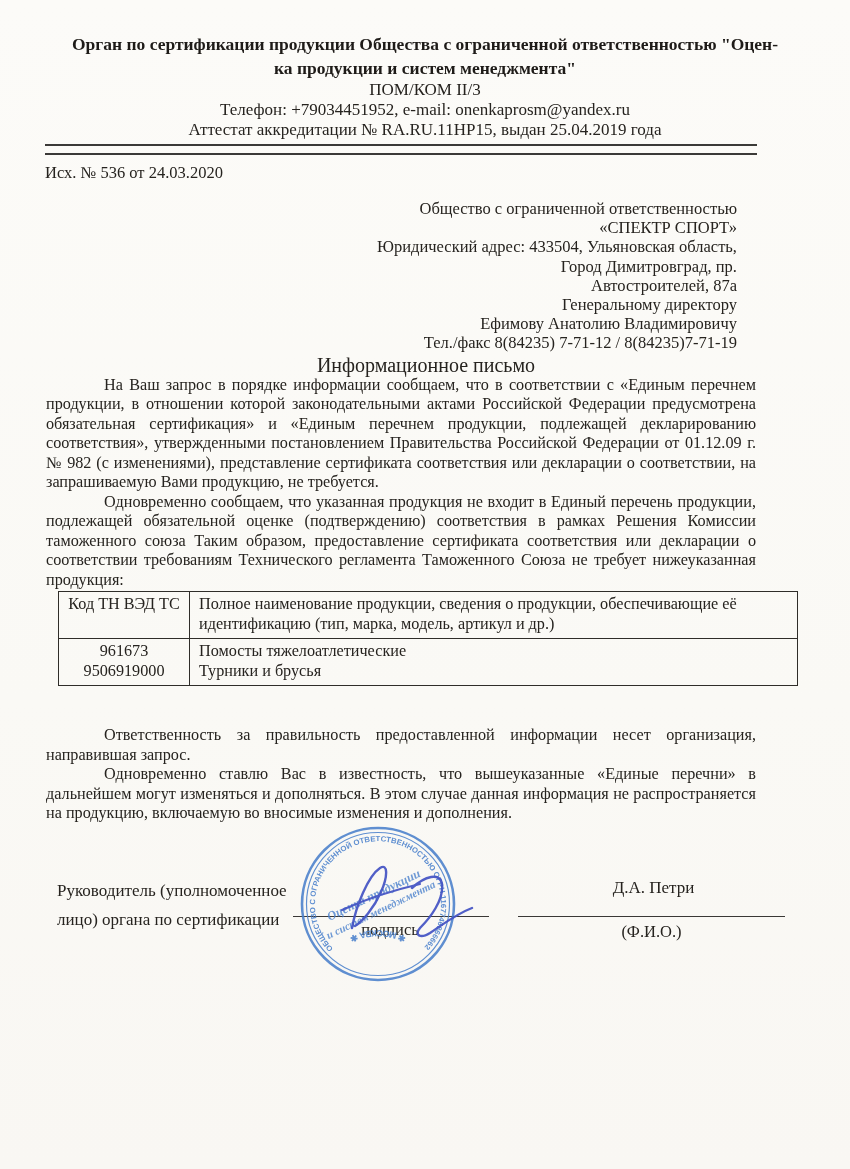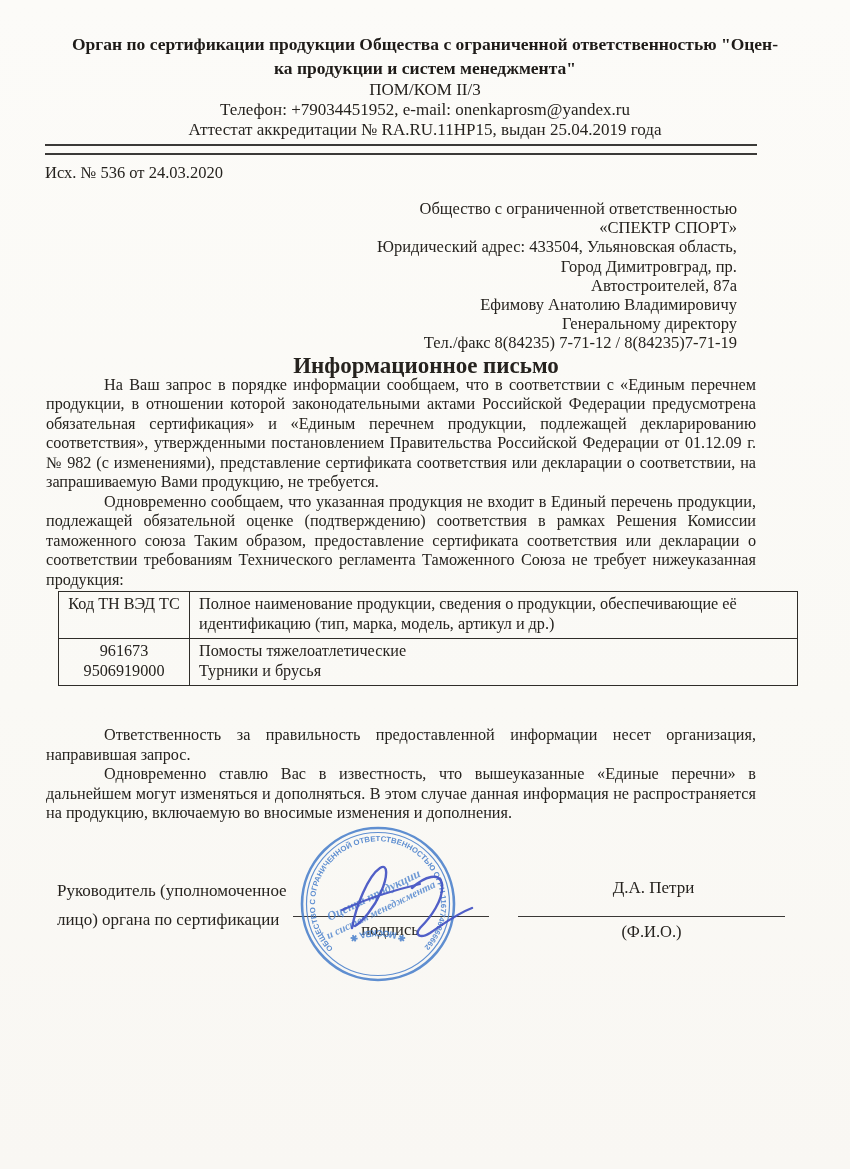--- a/index.html
+++ b/index.html
@@ -14,21 +14,21 @@
   }
   .org-header { padding-top:32px; text-align:center; }
   .org-title { font-weight:bold; font-size:17.5px; line-height:24px; color:#1e1b18; }
   .org-line  { font-size:17px; line-height:20px; }
   .rule {
     margin:4px 0 0 45px; width:712px; height:7px;
     border-top:2.5px solid #3b3a38; border-bottom:2px solid #3b3a38;
   }
   .outgoing { margin:7px 0 16px 45px; font-size:16.5px; line-height:21px; }
   .recipient { margin:1px 113px 0 0; text-align:right; font-size:16.5px; line-height:19.2px; }
-  .letter-title { margin-top:2px; text-align:center; font-weight:bold; font-size:23px; line-height:21px; width:760px; }
+  .letter-title { margin-top:2px; text-align:center; font-weight:normal; font-size:20px; line-height:21px; width:760px; }
   .body-col { margin-left:46px; width:710px; }
   .para { margin:0; font-size:16.2px; line-height:19.5px; text-align:justify; text-indent:58px; }
   .after-table { margin-top:40px; }
   table.products {
     border-collapse:collapse; margin:1px 0 0 58px; width:740px;
     font-size:16.2px; line-height:20px;
   }
   table.products td { border:1.6px solid #2f2d29; padding:2px 9px 4px 9px; vertical-align:top; }
   td.code-cell { width:112px; text-align:center; padding:2px 4px 4px 4px; }
   .sig-label { position:absolute; left:57px; top:876px; width:252px; font-size:17px; line-height:29px; }
@@ -59,22 +59,22 @@
   <div class="rule"></div>
 
   <div class="outgoing">Исх. № 536 от 24.03.2020</div>
 
   <div class="recipient">
     <div>Общество с ограниченной ответственностью</div>
     <div>«СПЕКТР СПОРТ»</div>
     <div>Юридический адрес: 433504, Ульяновская область,</div>
     <div>Город Димитровград, пр.</div>
     <div>Автостроителей, 87а</div>
+    <div>Генеральному директору</div>
     <div>Ефимову Анатолию Владимировичу</div>
-    <div>Генеральному директору</div>
     <div>Тел./факс 8(84235) 7-71-12 / 8(84235)7-71-19</div>
   </div>
 
   <div class="body-col">
     <div class="letter-title">Информационное письмо</div>
     <p class="para">На Ваш запрос в порядке информации сообщаем, что в соответствии с «Единым перечнем продукции, в отношении которой законодательными актами Российской Федерации предусмотрена обязательная сертификация» и «Единым перечнем продукции, подлежащей декларированию соответствия», утвержденными постановлением Правительства Российской Федерации от 01.12.09 г. № 982 (с изменениями), представление сертификата соответствия или декларации о соответствии, на запрашиваемую Вами продукцию, не требуется.</p>
     <p class="para">Одновременно сообщаем, что указанная продукция не входит в Единый перечень продукции, подлежащей обязательной оценке (подтверждению) соответствия в рамках Решения Комиссии таможенного союза Таким образом, предоставление сертификата соответствия или декларации о соответствии требованиям Технического регламента Таможенного Союза не требует нижеуказанная продукция:</p>
   </div>
 
   <table class="products">

